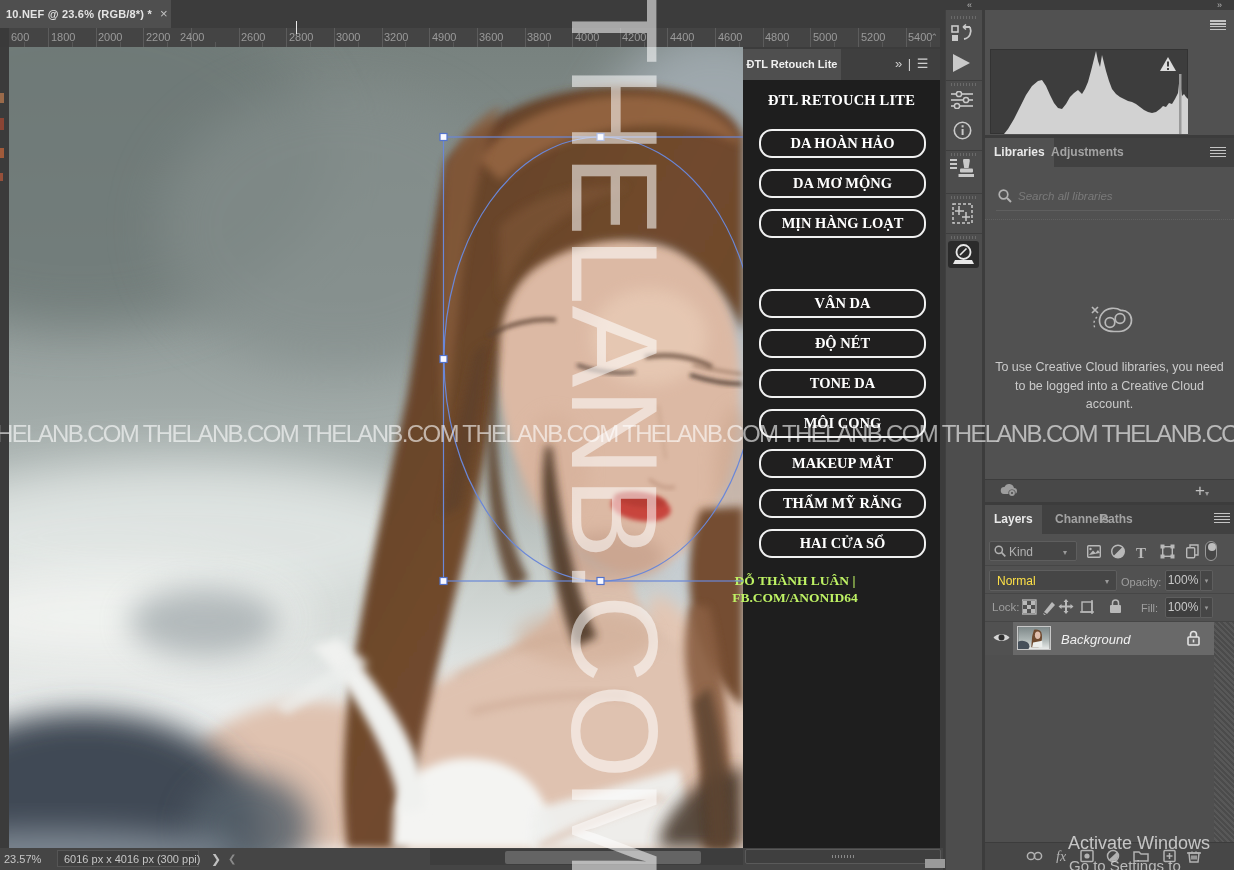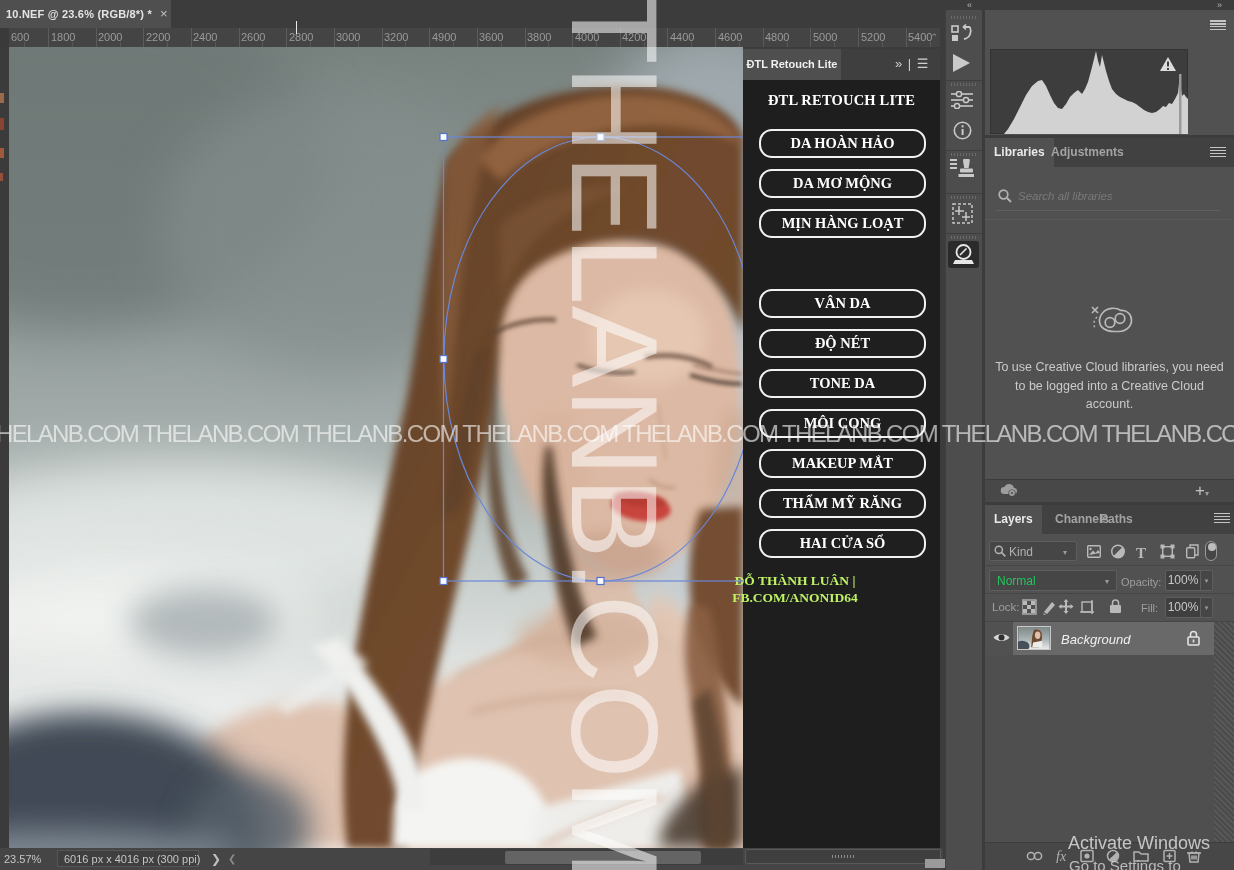--- a/index.html
+++ b/index.html
@@ -72,21 +72,21 @@
       <div class="rtick2" style="left:63px"></div>
       <div class="rlab" style="left:42px">1800</div>
       <div class="rtick" style="left:87px"></div>
       <div class="rtick2" style="left:111px"></div>
       <div class="rlab" style="left:89px">2000</div>
       <div class="rtick" style="left:134px"></div>
       <div class="rtick2" style="left:158px"></div>
       <div class="rlab" style="left:137px">2200</div>
       <div class="rtick" style="left:182px"></div>
       <div class="rtick2" style="left:206px"></div>
-      <div class="rlab" style="left:184px">2400</div>
+      <div class="rlab" style="left:171px">2400</div>
       <div class="rtick" style="left:230px"></div>
       <div class="rtick2" style="left:253px"></div>
       <div class="rlab" style="left:232px">2600</div>
       <div class="rtick" style="left:277px"></div>
       <div class="rtick2" style="left:301px"></div>
       <div class="rlab" style="left:280px">2800</div>
       <div class="rtick" style="left:325px"></div>
       <div class="rtick2" style="left:349px"></div>
       <div class="rlab" style="left:327px">3000</div>
       <div class="rtick" style="left:373px"></div>
@@ -414,21 +414,21 @@
           <rect x="83.5" y="10.5" width="4" height="4"></rect>
 </g>
 <rect x="99.7" y="3.7" width="8" height="10" rx="1"></rect>
 <path d="M103,3.7 L103,1 L111,1 L111,11 L107.7,11"></path>
 </g>
     </svg>
     <div class="abs" style="left:1205px;top:541px;width:12px;height:20px;border:1.5px solid #9a9a9a;border-radius:7px;background:#464646"></div>
     <div class="abs" style="left:1207.5px;top:542.5px;width:8px;height:8px;border-radius:50%;background:#bdbdbd"></div>
     <div class="abs" style="left:985px;top:565px;width:249px;height:1px;background:#464646"></div>
     <div class="abs" style="left:989px;top:570px;width:128px;height:21px;background:#464646;border:1px solid #5e5e5e;border-radius:2px"></div>
-    <div class="abs" style="left:997px;top:574px;font-size:12px;color:#22c55e">Normal</div>
+    <div class="abs" style="left:997px;top:574px;font-size:12px;color:#fde047">Normal</div>
     <div class="abs" style="left:1105px;top:577px;font-size:8px;color:#9a9a9a">▾</div>
     <div class="abs" style="left:1121px;top:576px;font-size:11px;color:#9f9f9f">Opacity:</div>
     <div class="abs" style="left:1165px;top:570px;width:36px;height:21px;background:#3f3f3f;border:1px solid #5e5e5e;border-radius:2px 0 0 2px;color:#c9c9c9;font-size:12px;text-align:center;line-height:19px">100%</div>
     <div class="abs" style="left:1201px;top:570px;width:12px;height:21px;background:#464646;border:1px solid #5e5e5e;border-left:none;border-radius:0 2px 2px 0;color:#9a9a9a;font-size:7px;text-align:center;line-height:19px">▾</div>
     <div class="abs" style="left:985px;top:593px;width:249px;height:1px;background:#464646"></div>
     <div class="abs" style="left:992px;top:601px;font-size:11.5px;color:#9f9f9f">Lock:</div>
     <svg class="abs" style="left:1022px;top:599px" width="102" height="16" viewBox="0 0 102 16">
 <g fill="#b9b9b9">
 <rect x="0" y="1" width="14" height="14" fill="none" stroke="#b9b9b9" stroke-width="1.3"></rect>
 <rect x="1" y="2" width="4" height="4"></rect>

